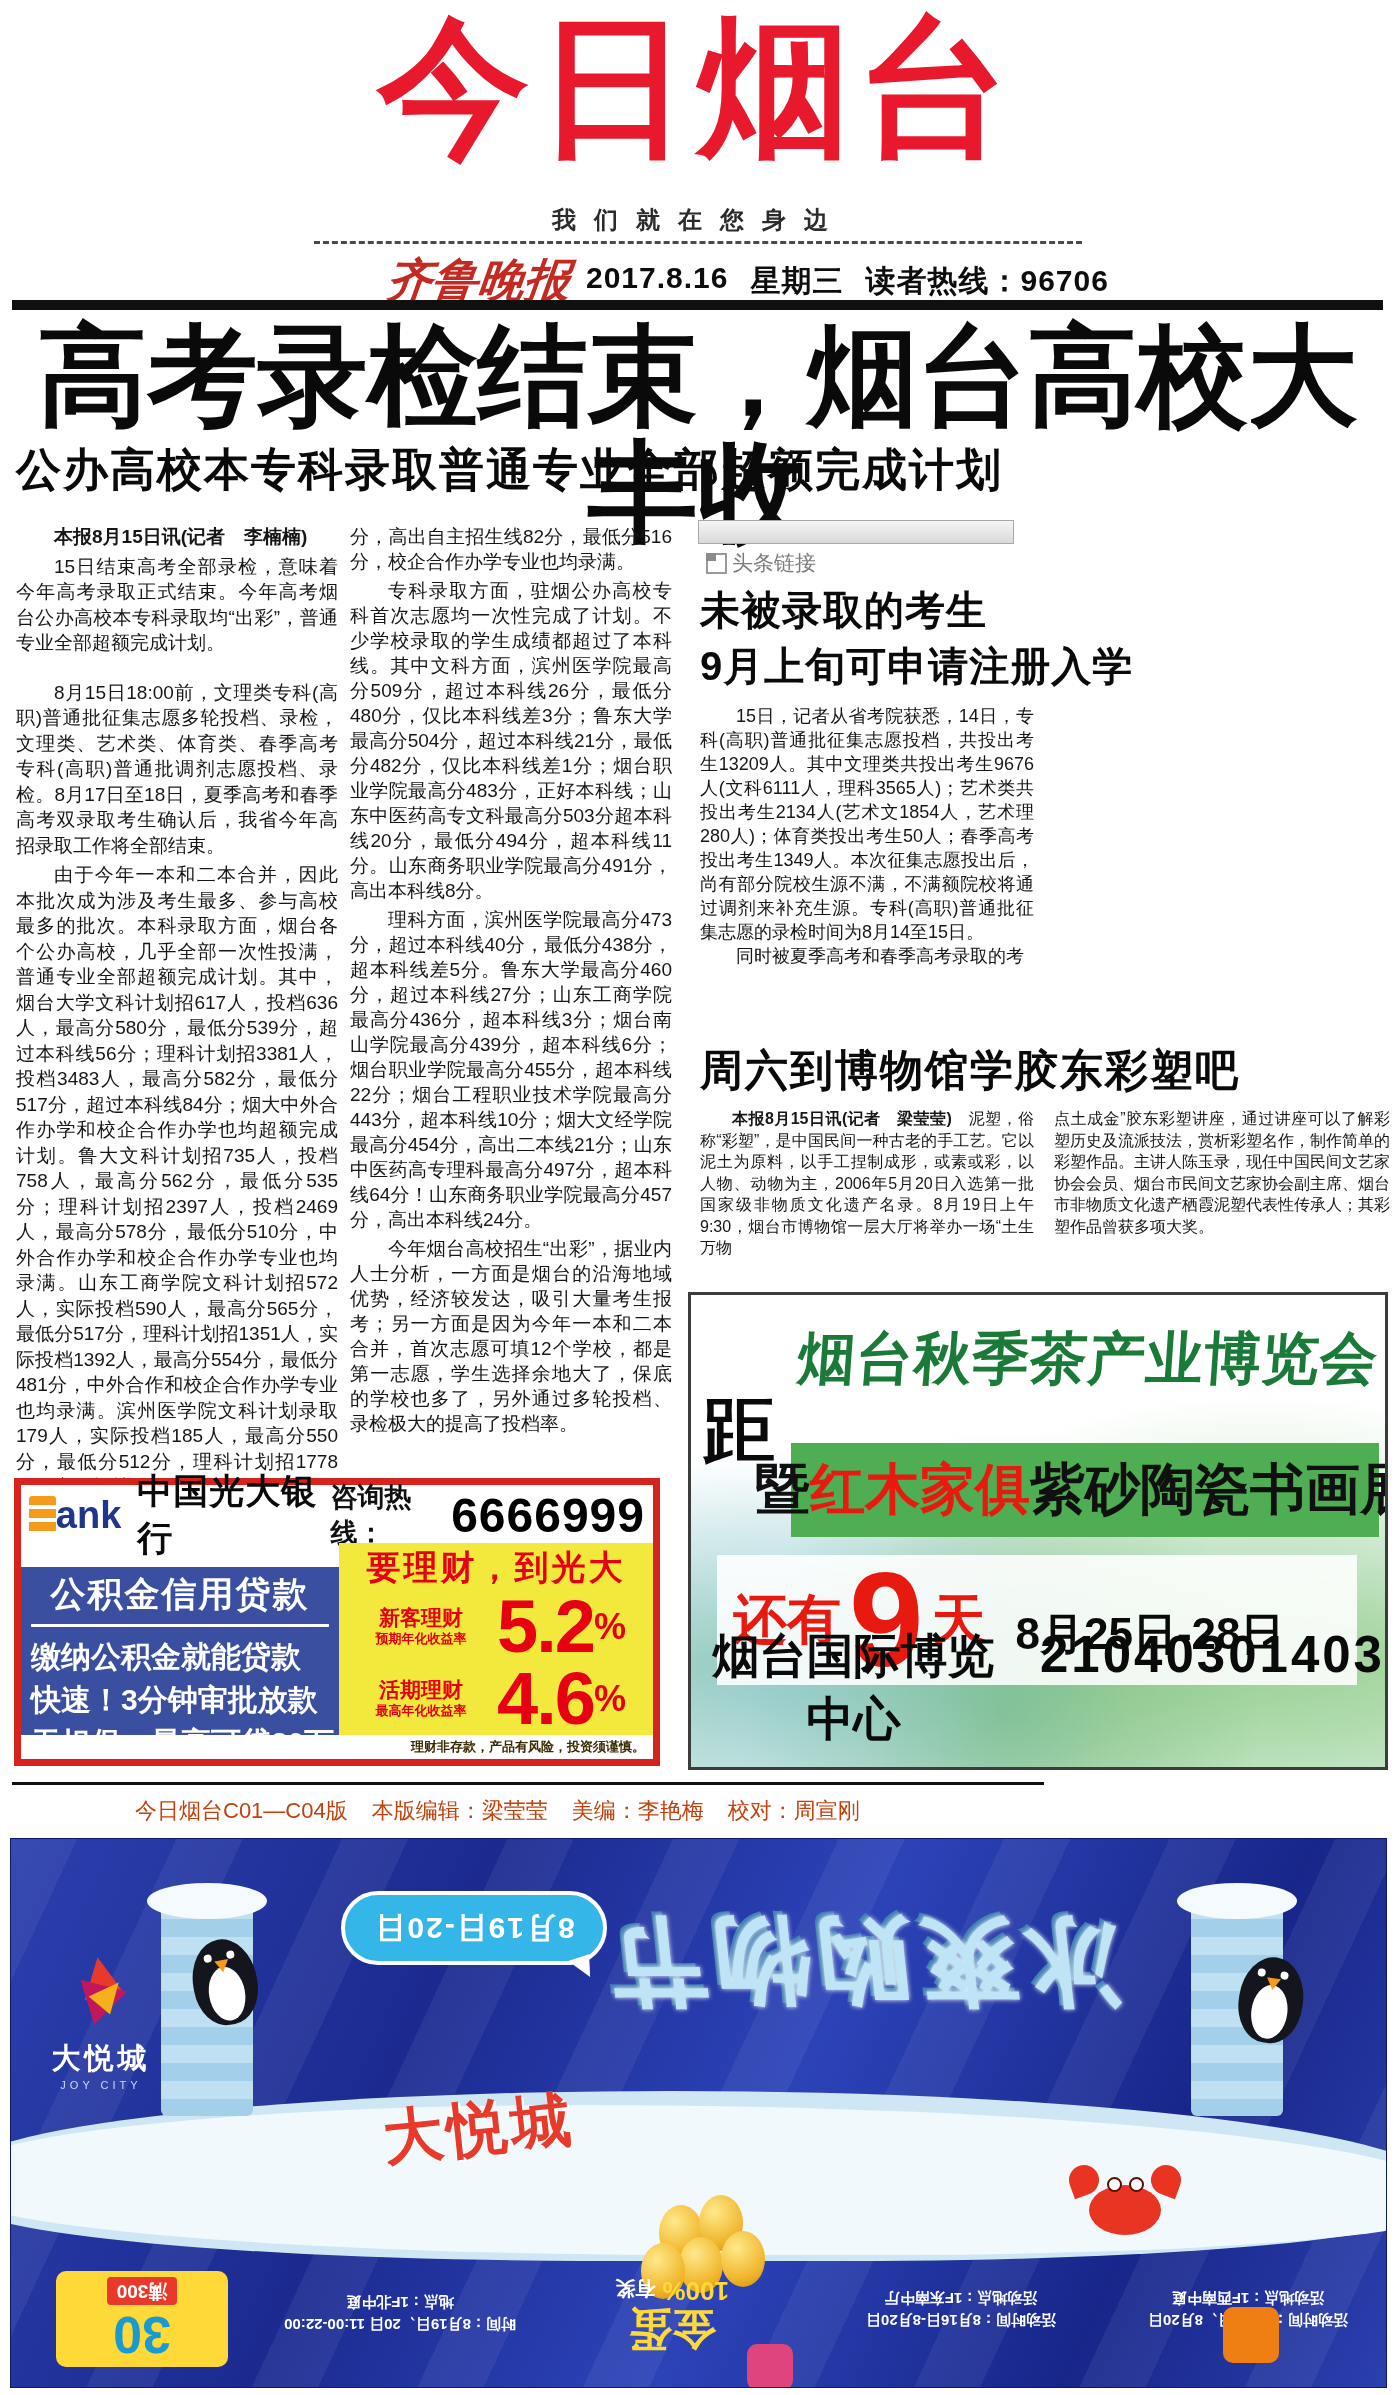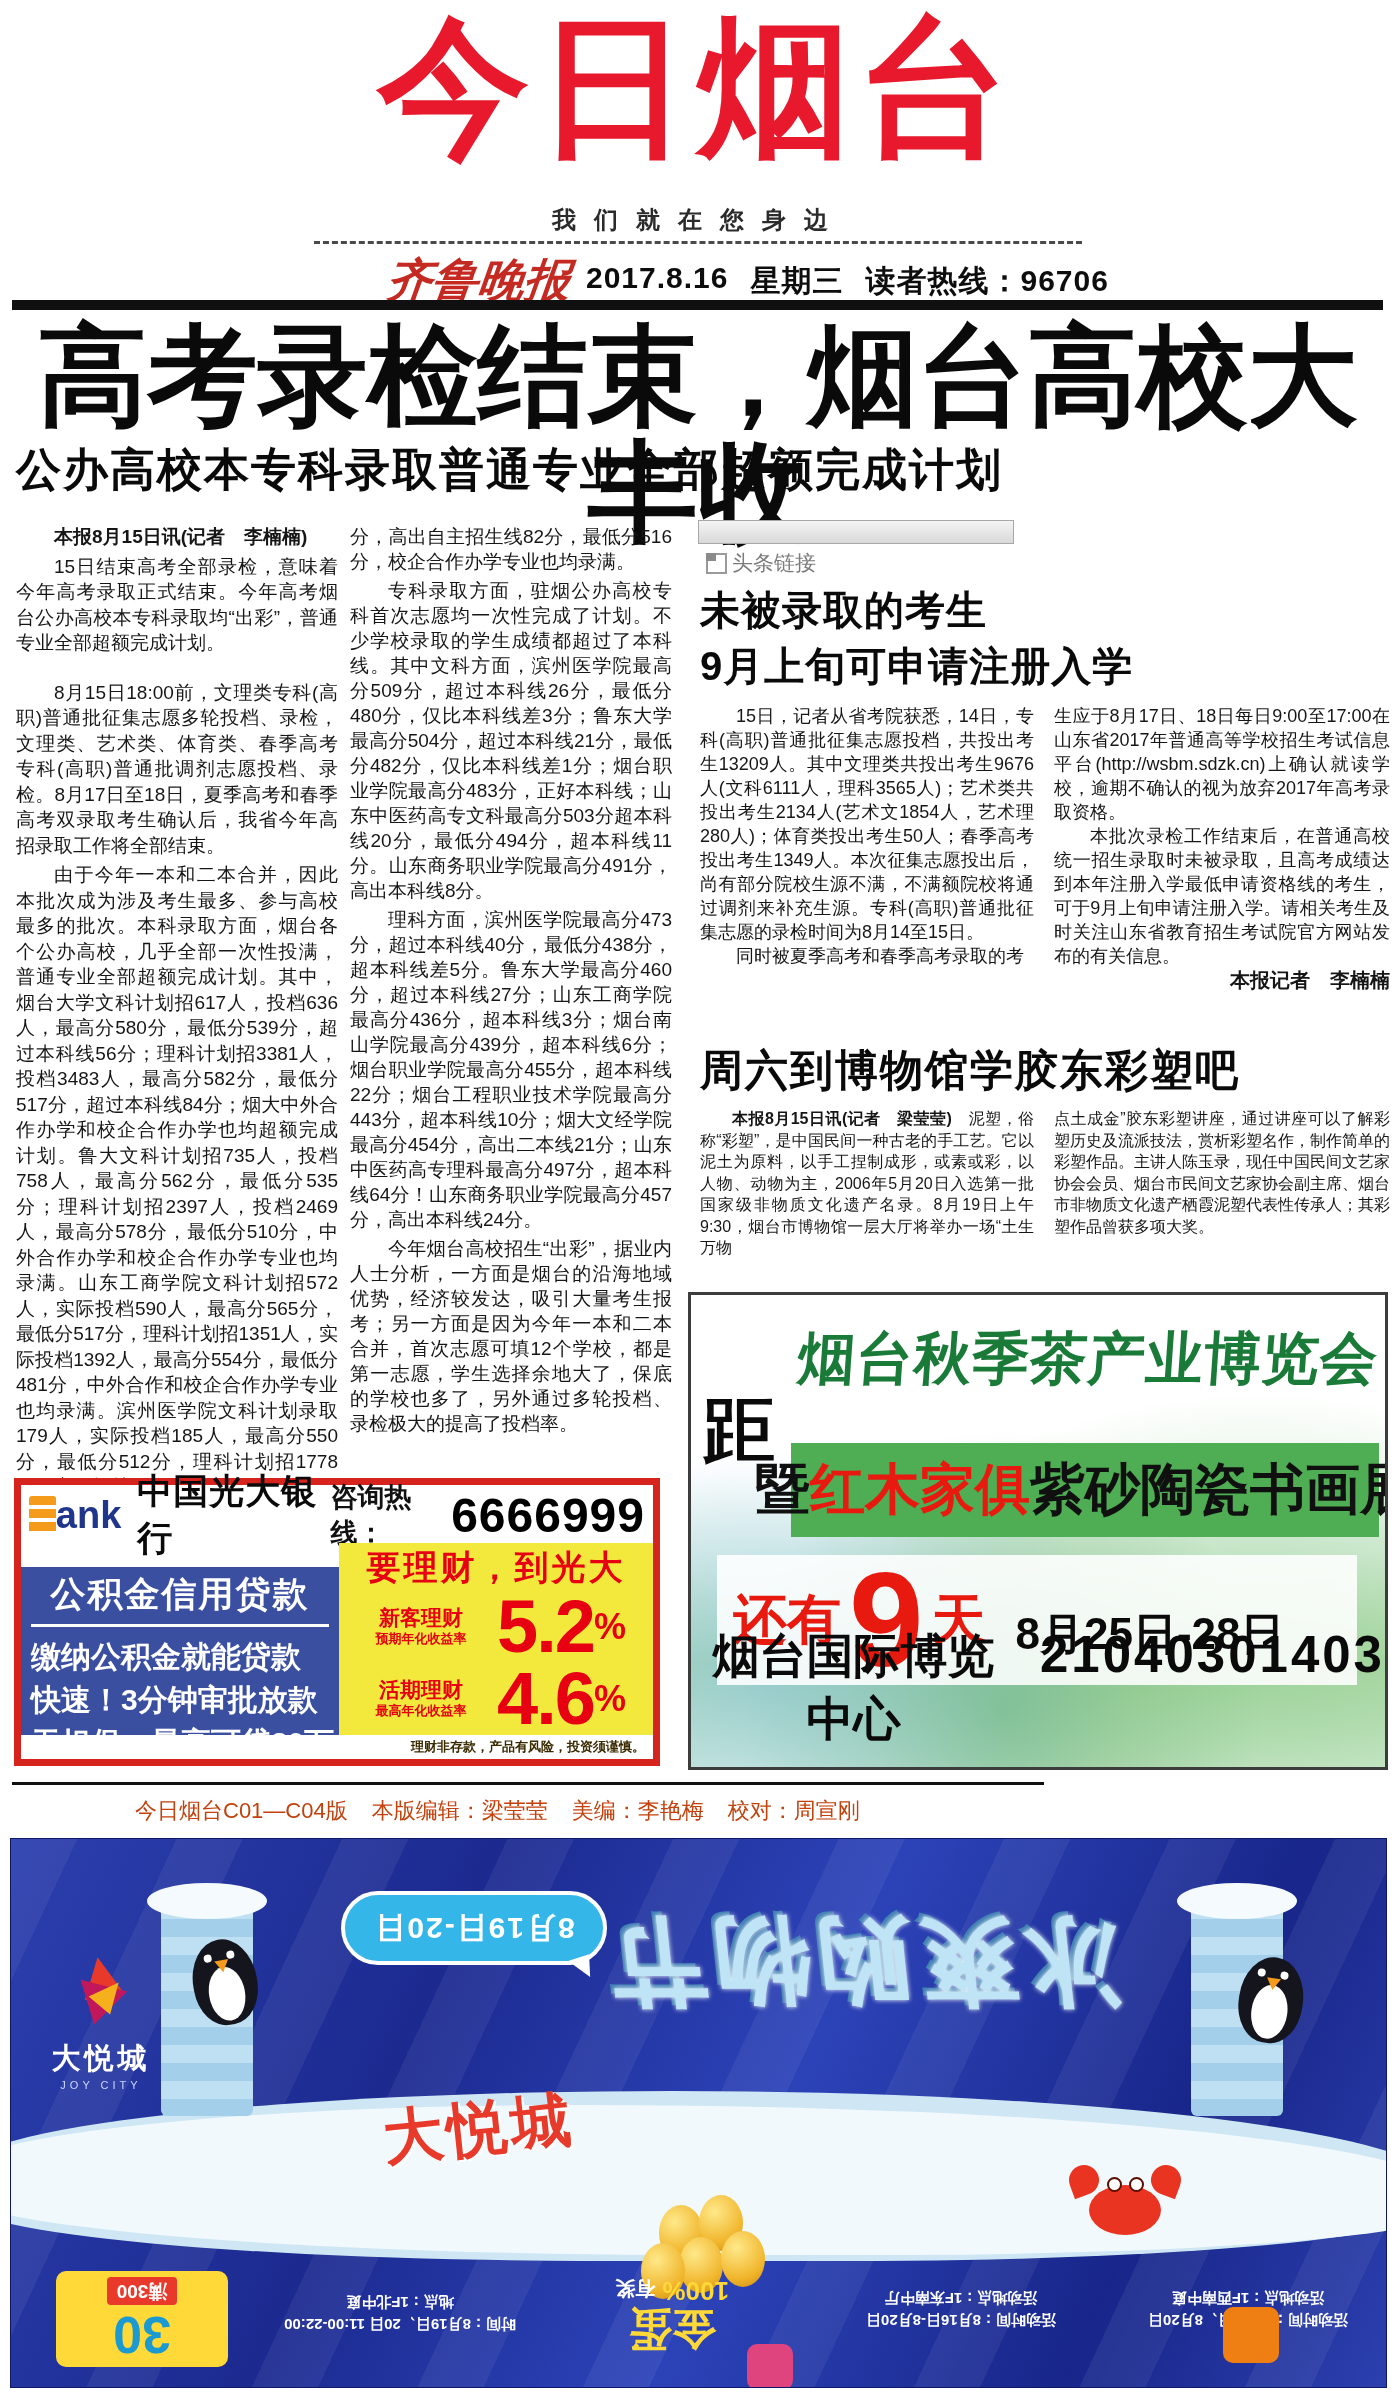--- a/index.html
+++ b/index.html
@@ -220,25 +220,20 @@
     <span>头条链接</span>
   </div>
   <div class="toplink-title">
     <div>未被录取的考生</div>
     <div>9月上旬可申请注册入学</div>
   </div>
   <div class="tl-col tl-colA">
     <p>15日，记者从省考院获悉，14日，专科(高职)普通批征集志愿投档，共投出考生13209人。其中文理类共投出考生9676人(文科6111人，理科3565人)；艺术类共投出考生2134人(艺术文1854人，艺术理280人)；体育类投出考生50人；春季高考投出考生1349人。本次征集志愿投出后，尚有部分院校生源不满，不满额院校将通过调剂来补充生源。专科(高职)普通批征集志愿的录检时间为8月14至15日。</p>
     <p>同时被夏季高考和春季高考录取的考</p>
   </div>
-  <div class="tl-col tl-colB">
-    <p class="noindent">生应于8月17日、18日每日9:00至17:00在山东省2017年普通高等学校招生考试信息平台(http://wsbm.sdzk.cn)上确认就读学校，逾期不确认的视为放弃2017年高考录取资格。</p>
-    <p>本批次录检工作结束后，在普通高校统一招生录取时未被录取，且高考成绩达到本年注册入学最低申请资格线的考生，可于9月上旬申请注册入学。请相关考生及时关注山东省教育招生考试院官方网站发布的有关信息。</p>
-    <p class="tl-byline noindent">本报记者　李楠楠</p>
-  </div>
 
   <div class="museum-title">周六到博物馆学胶东彩塑吧</div>
   <div class="ms-col ms-colA">
     <p><b>本报8月15日讯(记者　梁莹莹)</b><span>　泥塑，俗称“彩塑”，是中国民间一种古老的手工艺。它以泥土为原料，以手工捏制成形，或素或彩，以人物、动物为主，2006年5月20日入选第一批国家级非物质文化遗产名录。8月19日上午9:30，烟台市博物馆一层大厅将举办一场“土生万物</span></p>
   </div>
   <div class="ms-col ms-colB">
     <p class="noindent">点土成金”胶东彩塑讲座，通过讲座可以了解彩塑历史及流派技法，赏析彩塑名作，制作简单的彩塑作品。主讲人陈玉录，现任中国民间文艺家协会会员、烟台市民间文艺家协会副主席、烟台市非物质文化遗产栖霞泥塑代表性传承人；其彩塑作品曾获多项大奖。</p>
   </div>
 
   <div class="bank-ad">

